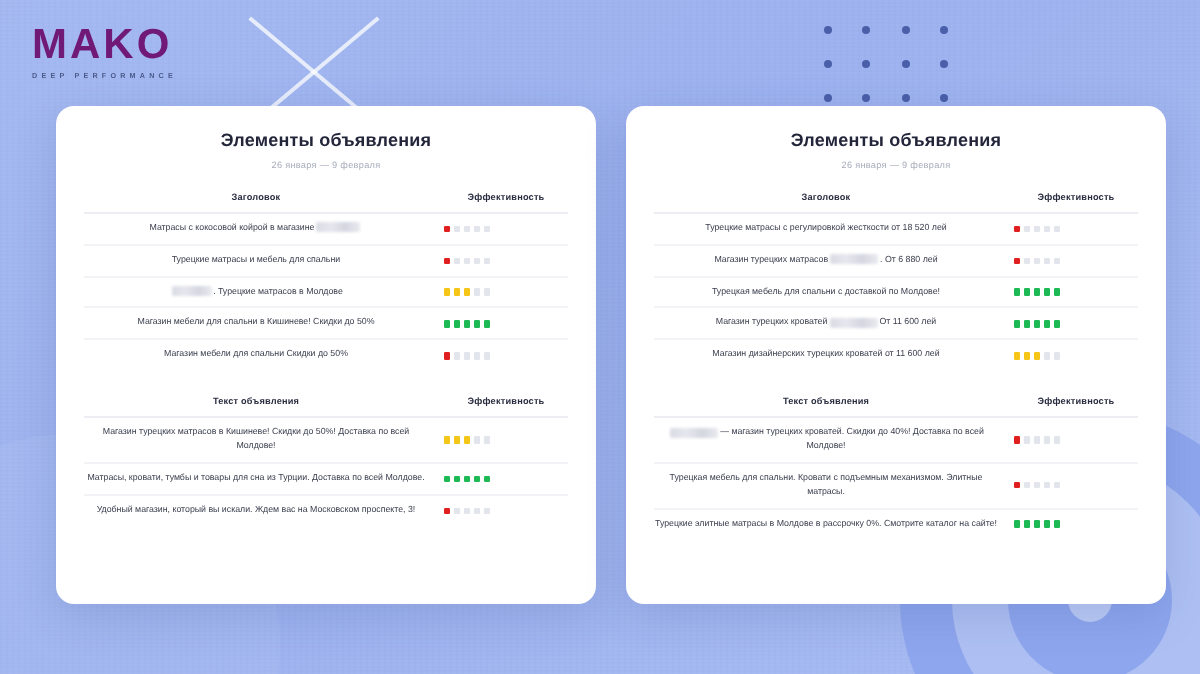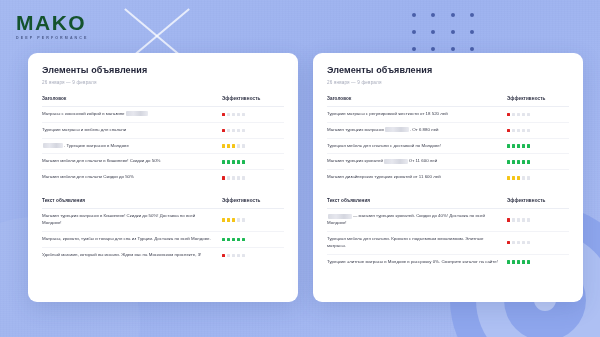--- a/index.html
+++ b/index.html
@@ -98,21 +98,21 @@
     left: 16px; top: 12px;
     z-index: 5;
     color: #2f3e6b;
     user-select: none;
   }
   .logo-word {
     font-size: 21px;
     font-weight: 700;
     letter-spacing: 1.5px;
     line-height: 1;
-    color: #14532d;
+    color: #701a75;
   }
   .logo-tag {
     font-size: 3.6px;
     letter-spacing: 2.1px;
     font-weight: 700;
     color: #4a5a8c;
     margin-top: 3px;
   }
 
   
@@ -126,20 +126,21 @@
   }
 
   .card {
     flex: 1;
     background: #ffffff;
     border-radius: 9px;
     box-shadow: 0 6px 22px rgba(40,60,130,.16);
     padding: 12px 14px 10px 14px;
     overflow: hidden;
     min-width: 0;
+    text-align: center;
   }
 
   .card-title {
     font-size: 9px;
     font-weight: 700;
     color: #23263a;
     letter-spacing: .1px;
   }
   .card-date {
     font-size: 4.6px;

